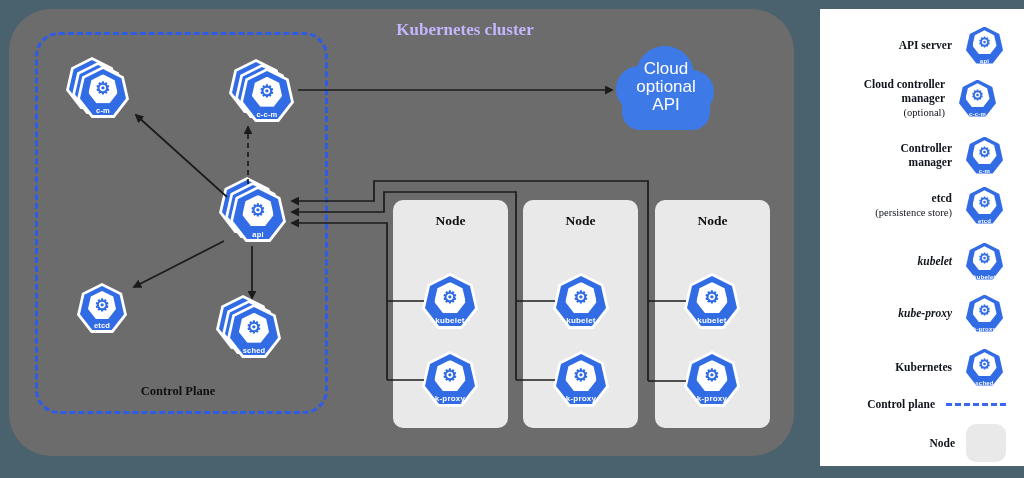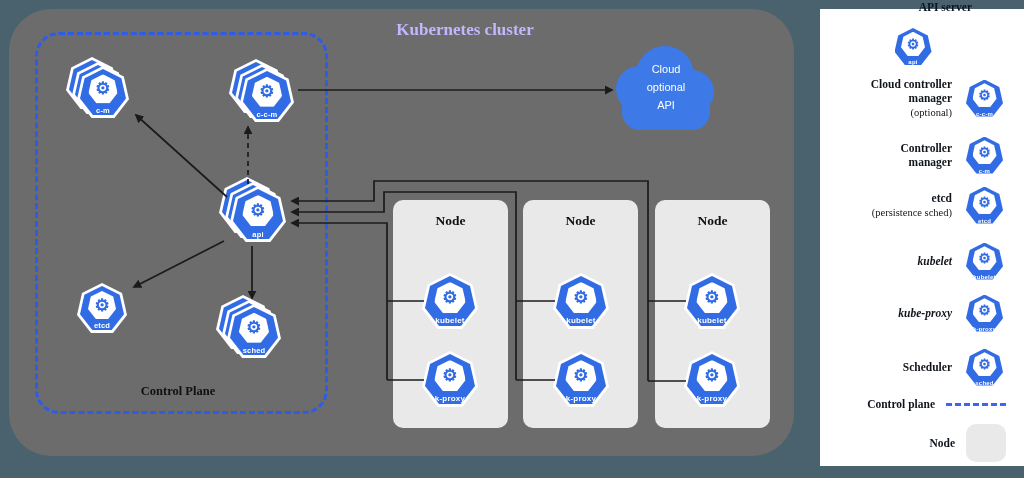--- a/index.html
+++ b/index.html
@@ -22,21 +22,21 @@
        font:bold 13.5px "Liberation Serif",serif;}
 
   
   .cloud{left:616px;top:46px;width:100px;height:88px;}
   .cloud i{position:absolute;background:#3e79e8;border-radius:50%;}
   .cl1{left:20px;top:0;width:58px;height:58px;}
   .cl2{left:0;top:20px;width:46px;height:46px;}
   .cl3{right:2px;top:24px;width:44px;height:44px;}
   .cl4{left:6px;top:38px;width:88px;height:46px;border-radius:18px !important;}
   .cloud-text{position:absolute;left:0;top:14px;width:100%;text-align:center;color:#fff;
-       font-size:11px;line-height:18px;}
+       font-size:17px;line-height:18px;}
 
   
   .hx{position:absolute;}
   .hpt{clip-path:polygon(50% 0%,90% 20%,100% 64%,72% 100%,28% 100%,0% 64%,10% 20%);}
   .ly,.fr{position:absolute;inset:0;background:#fff;}
   .ly::after,.fri{content:"";position:absolute;inset:3px;background:#326ce5;clip-path:inherit;}
   .ly::after{clip-path:polygon(50% 0%,90% 20%,100% 64%,72% 100%,28% 100%,0% 64%,10% 20%);}
   .l2{transform:translate(-11px,-9px);}
   .l1{transform:translate(-5px,-4px);}
   .ic{position:absolute;left:50%;top:44%;transform:translate(-50%,-50%);width:56%;height:56%;
@@ -224,34 +224,34 @@
 <div class="hx nodehex" style="left:684px;top:351px;width:56px;height:56px;">
   <div class="fr hpt">
     <div class="fri hpt"></div>
     <span class="ic hpt">
         <b>⚙</b>
       </span>
     <span class="lbl">k-proxy</span>
   </div>
 </div>
 
-<div class="lrow" style="top:22px;height:46px;flex-direction:column;">
+<div class="lrow" style="top:22px;height:46px;">
   <div class="ltxt">API server</div>
   <div class="licon hx small">
     <div class="fr hpt">
       <div class="fri hpt"></div>
       <span class="ic hpt">
           <b>⚙</b>
         </span>
       <span class="lbl" style="font-size:6px;">api</span>
     </div>
   </div>
 </div>
 
-<div class="lrow" style="top:72px;height:52px;">
+<div class="lrow" style="top:72px;height:52px;justify-content:center;">
   <div class="ltxt">
     <span>Cloud controller manager</span><br>
     <span class="note it">(optional)</span>
   </div>
   <div class="licon hx small">
     <div class="fr hpt">
       <div class="fri hpt"></div>
       <span class="ic hpt">
           <b>⚙</b>
         </span>
@@ -269,21 +269,21 @@
           <b>⚙</b>
         </span>
       <span class="lbl" style="font-size:6px;">c-m</span>
     </div>
   </div>
 </div>
 
 <div class="lrow" style="top:182px;height:46px;">
   <div class="ltxt">
     <span>etcd</span><br>
-    <span class="note">(persistence sched)</span>
+    <span class="note">(persistence store)</span>
   </div>
   <div class="licon hx small">
     <div class="fr hpt">
       <div class="fri hpt"></div>
       <span class="ic hpt">
           <b>⚙</b>
         </span>
       <span class="lbl" style="font-size:6px;">etcd</span>
     </div>
   </div>
@@ -309,21 +309,21 @@
       <div class="fri hpt"></div>
       <span class="ic hpt">
           <b>⚙</b>
         </span>
       <span class="lbl" style="font-size:6px;">k-proxy</span>
     </div>
   </div>
 </div>
 
 <div class="lrow" style="top:344px;height:46px;">
-  <div class="ltxt">Scheduler</div>
+  <div class="ltxt">Kubernetes</div>
   <div class="licon hx small">
     <div class="fr hpt">
       <div class="fri hpt"></div>
       <span class="ic hpt">
           <b>⚙</b>
         </span>
       <span class="lbl" style="font-size:6px;">sched</span>
     </div>
   </div>
 </div>

